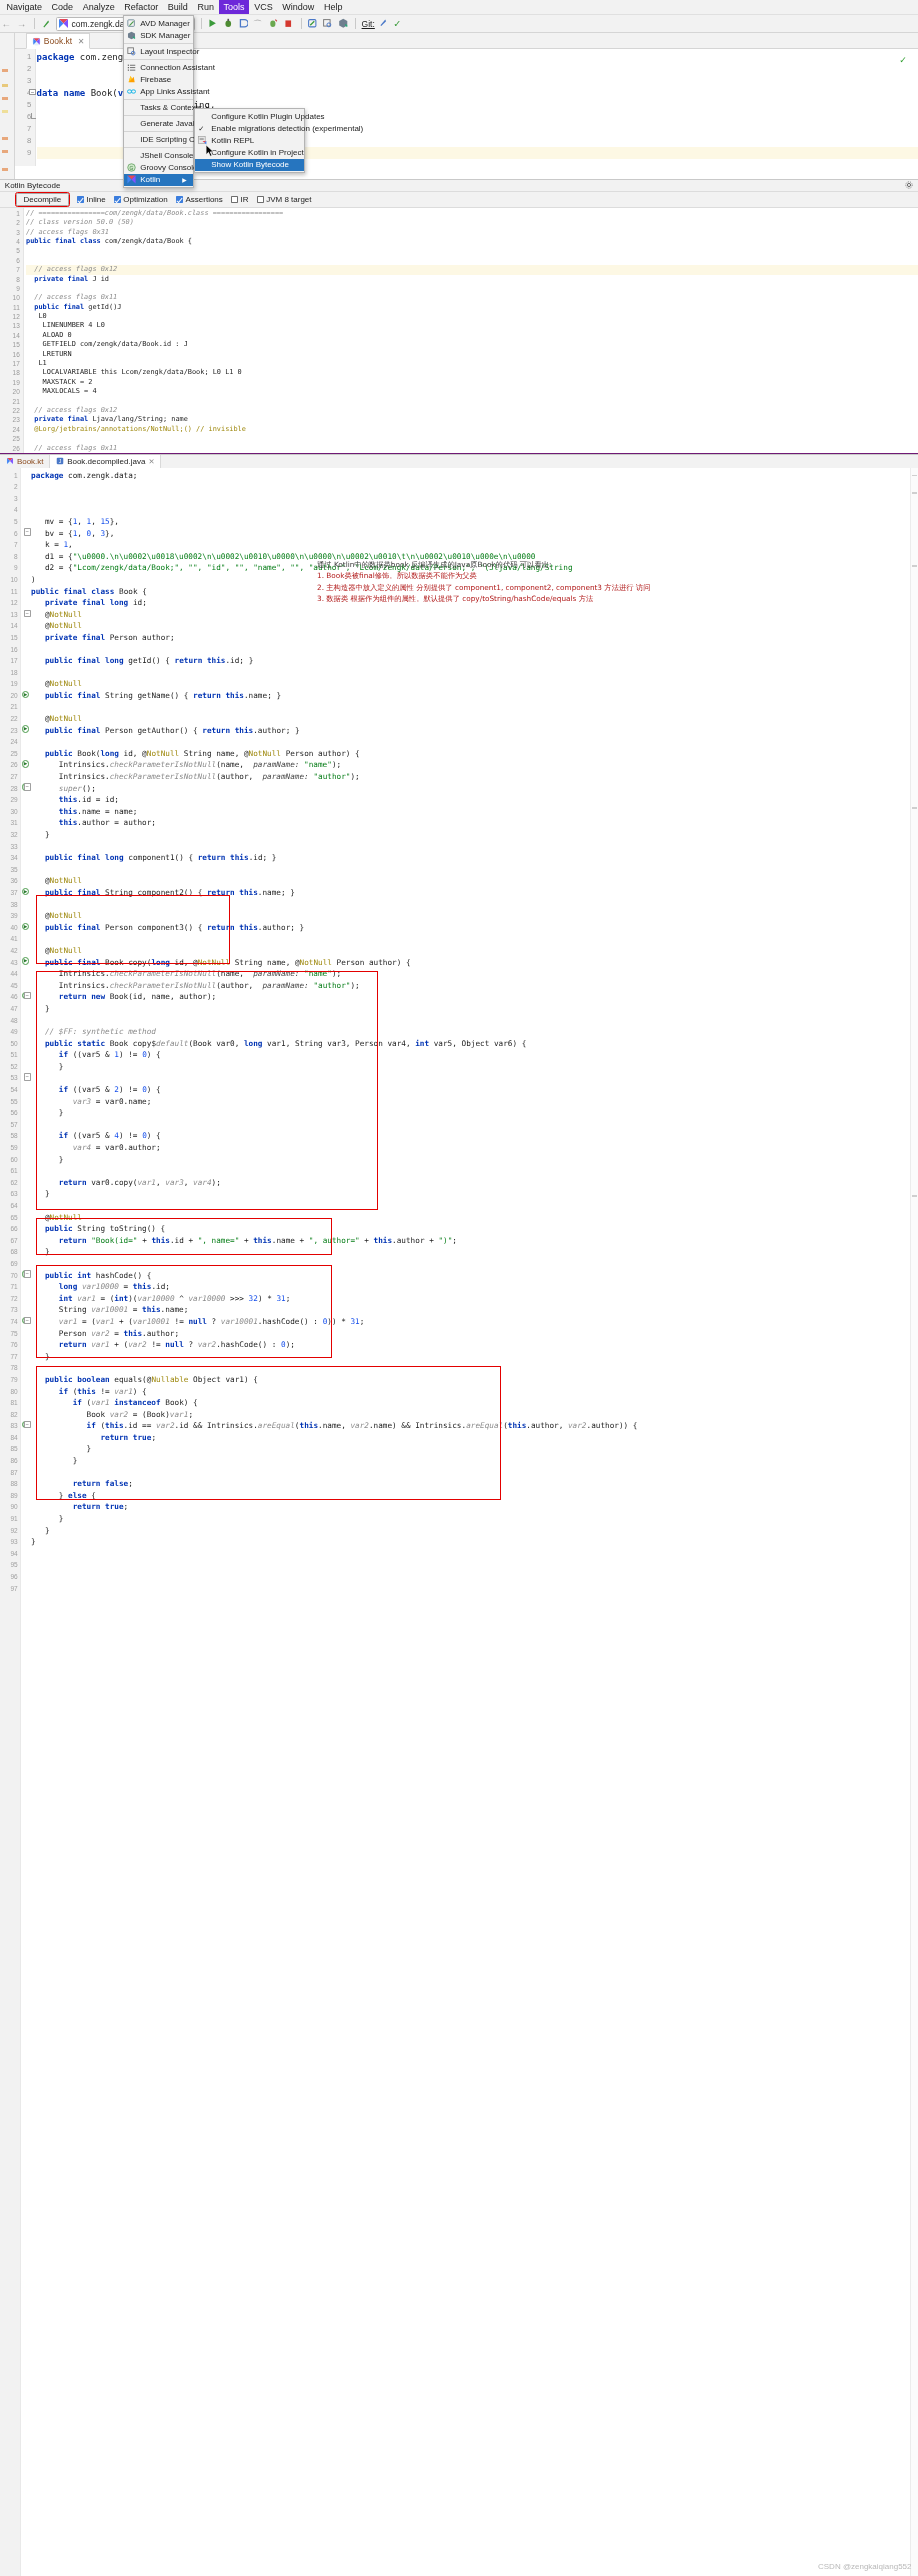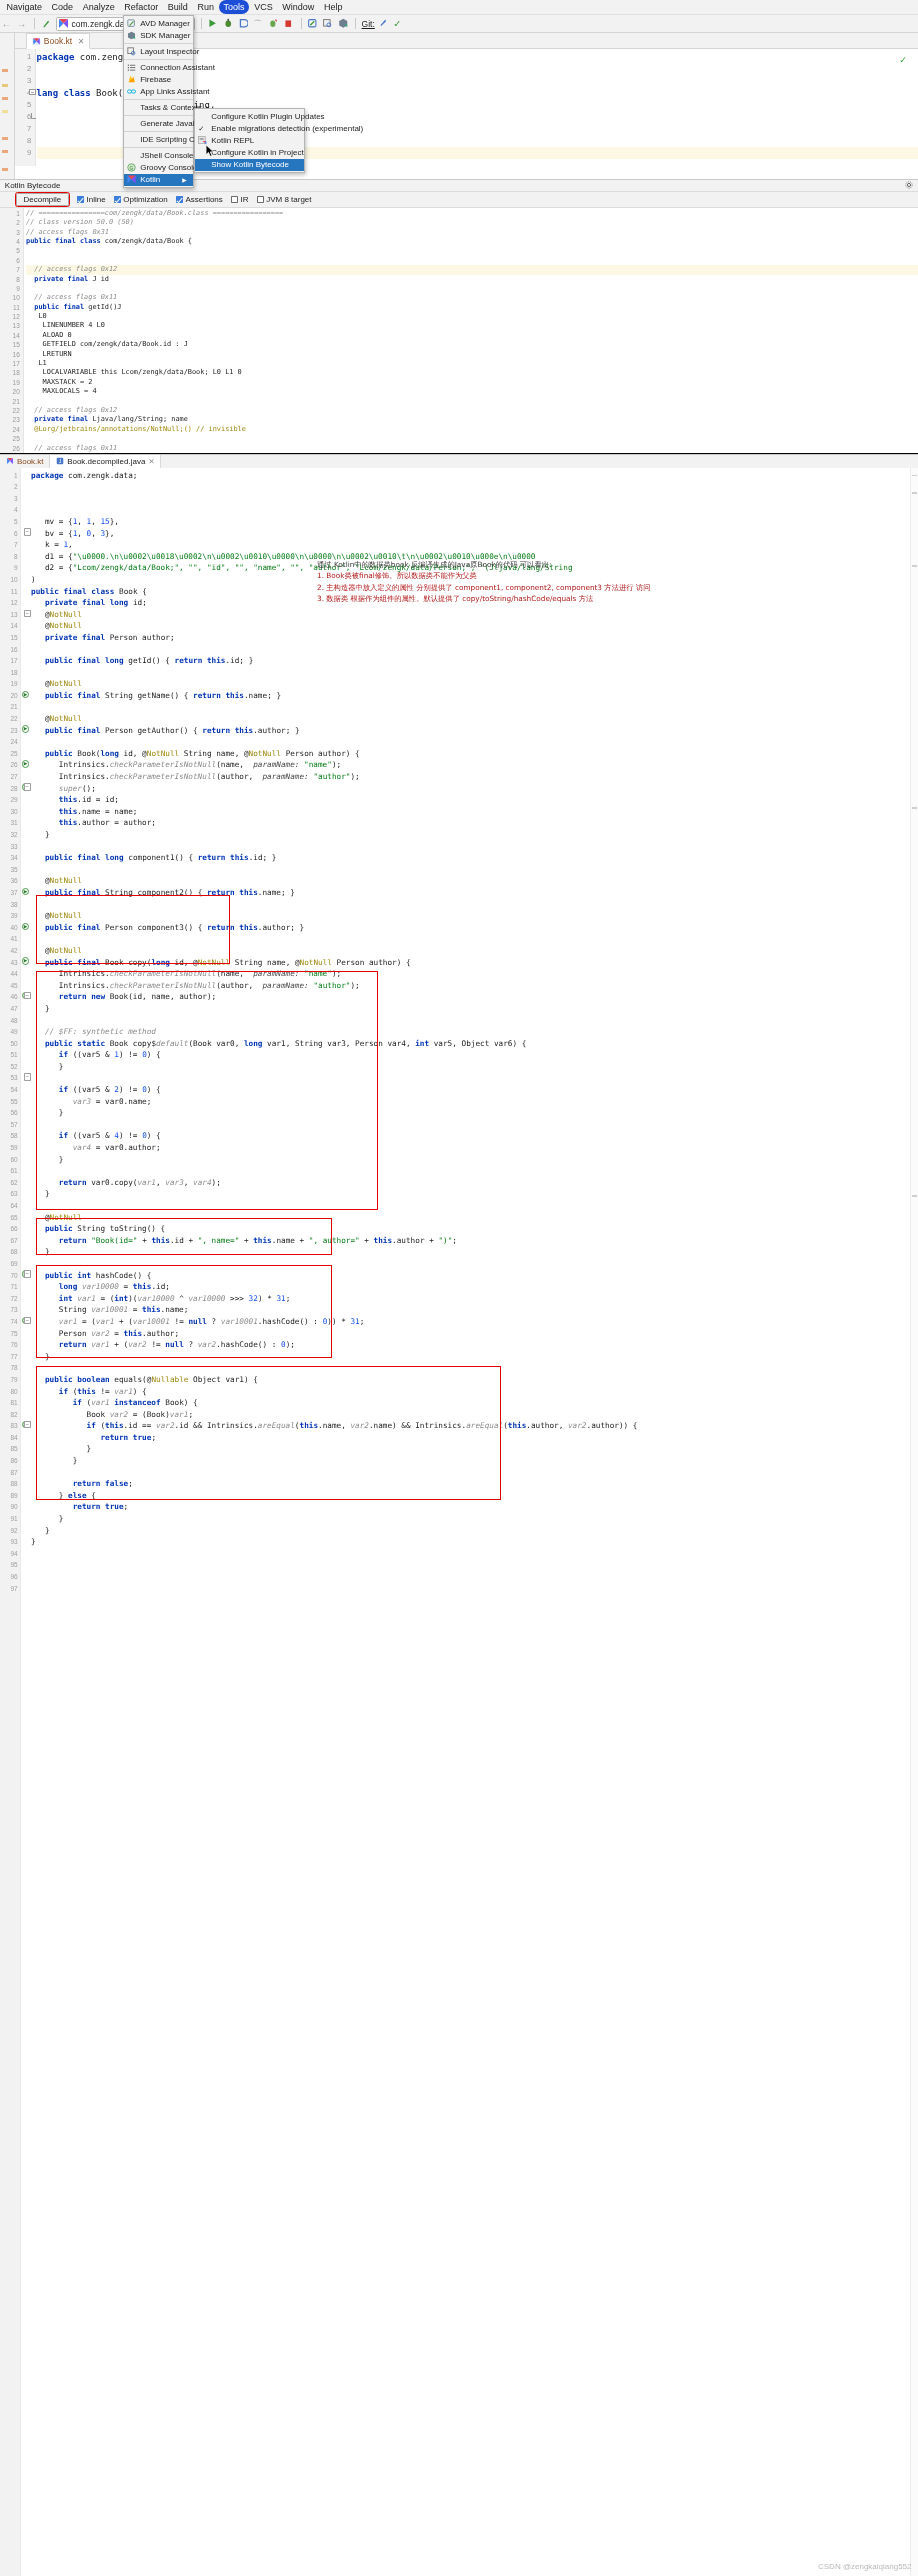--- a/index.html
+++ b/index.html
@@ -18,21 +18,21 @@
   
   #menubar {
     position:absolute; left:0; top:0; width:918px; height:15.3px;
     background:#f2f2f2; border-bottom:0.8px solid #e0e0e0;
     display:flex; align-items:center; padding-left:1.6px;
   }
   .menu-top {
     padding: 1.6px 4.8px; font-size:9px; line-height:11.3px; cursor:default;
     white-space:nowrap;
   }
-  .menu-top.active { background:#1d4ed8; color:#fff;border-radius:7px; }
+  .menu-top.active { background:#6d28d9; color:#fff; }
 
   
   #chrome-sliver {
     position:absolute; left:0; top:0; width:918px; height:3.2px;
     background:#f2f2f2;
   }
 
   
   #toolbar {
     position:absolute; left:0; top:15.3px; width:918px; height:18px;
@@ -119,21 +119,21 @@
   #kotlinMenu {
     position:absolute; left:194px; top:108px; width:111px;
     background:#f2f2f2; border:0.8px solid #b4b4b4;
     box-shadow:0.8px 1.6px 4px rgba(0,0,0,.25);
     padding:1.6px 0; z-index:60;
   }
 
   
   #bcPanel {
     position:absolute; left:0; top:179px; width:918px; height:275px;
-    background:#000000;
+    background:#701a75;
   }
   #bcTitle {
     position:absolute; left:0; top:0; width:918px; height:13px;
     background:#f2f2f2; border-top:0.8px solid #c9c9c9; border-bottom:0.8px solid #dcdcdc;
     font-size:8px; padding:0.8px 4.8px; color:#1d1d1d;
   }
   #bcToolbar {
     position:absolute; left:0; top:13px; width:918px; height:16px;
     background:#f2f2f2; border-bottom:0.8px solid #dcdcdc;
     display:flex; align-items:center; gap:8px; padding-left:16px;
@@ -351,21 +351,21 @@
       <div style="height: 12px;">5</div>
       <div style="height: 12px;">6</div>
       <div style="height: 12px;">7</div>
       <div style="height: 12px;">8</div>
       <div style="height: 12px;">9</div>
     </div>
   <div class="codearea mono" id="srcCode" style="position:relative;">
       <div class="cl" style="position: relative;"><span class="kw">package</span> com.zengk.data</div>
       <div class="cl" style="position: relative;"></div>
       <div class="cl" style="position: relative;"></div>
-      <div class="cl" style="position: relative;"><span class="kw">lang class</span> Book(<span class="kw">val</span> <span class="purple">id</span>: Long,<span class="fold" style="top: 2.4px;">−</span></div>
+      <div class="cl" style="position: relative;"><span class="kw">data name</span> Book(<span class="kw">val</span> <span class="purple">id</span>: Long,<span class="fold" style="top: 2.4px;">−</span></div>
       <div class="cl" style="position: relative;">                <span class="kw">val</span> <span class="purple">name</span>: String,</div>
       <div class="cl" style="position: relative;">                <span class="kw">val</span> <span class="purple">author</span>: Person)<span style="position: absolute; left: -5.7px; top: 2.4px; width: 4.8px; height: 5.7px; border-left: 0.8px solid rgb(153, 153, 153); border-bottom: 0.8px solid rgb(153, 153, 153);"></span></div>
       <div class="cl" style="position: relative;"></div>
       <div class="cl" style="position: relative;"></div>
       <div class="cl hl" style="position: relative;"></div>
     </div>
 </div>
 <div id="okcheck">✓</div>
 
 <div class="stripe" style="top:69px;background:#e8a87c;"></div>

